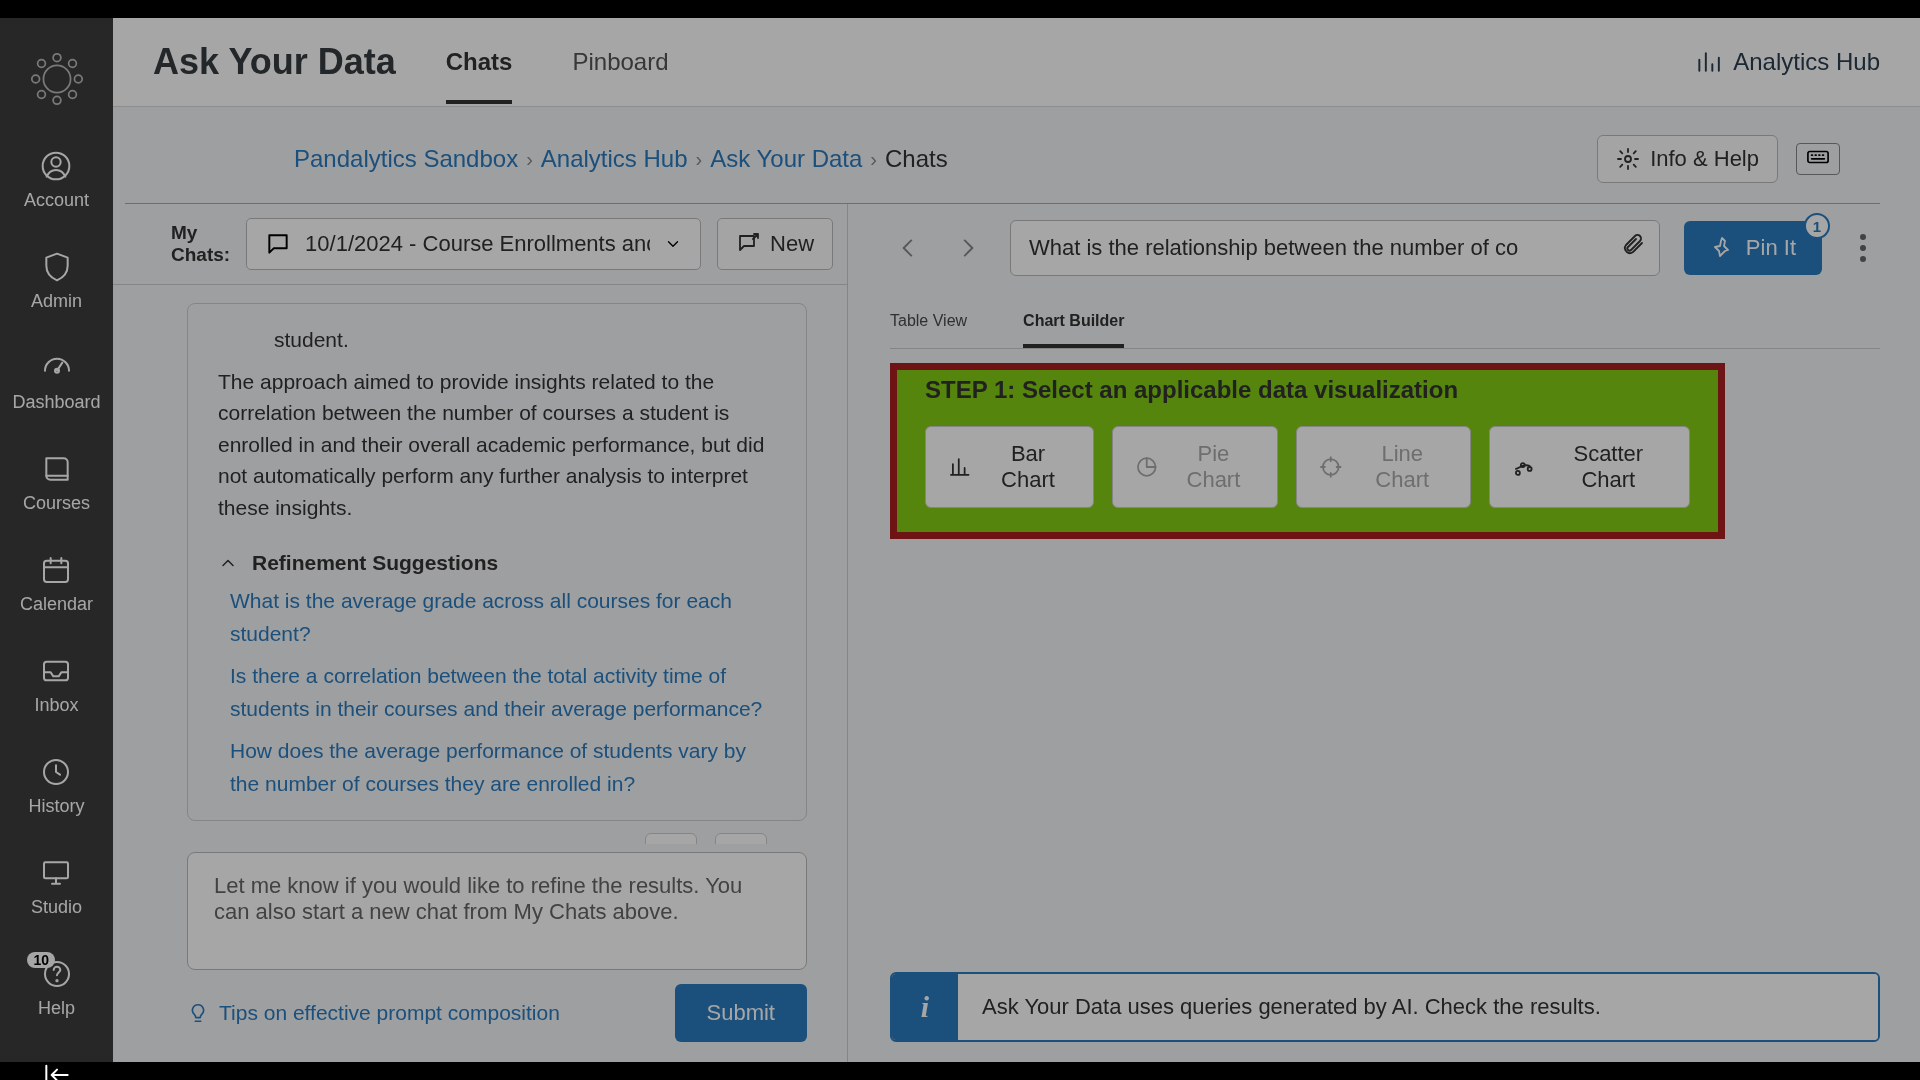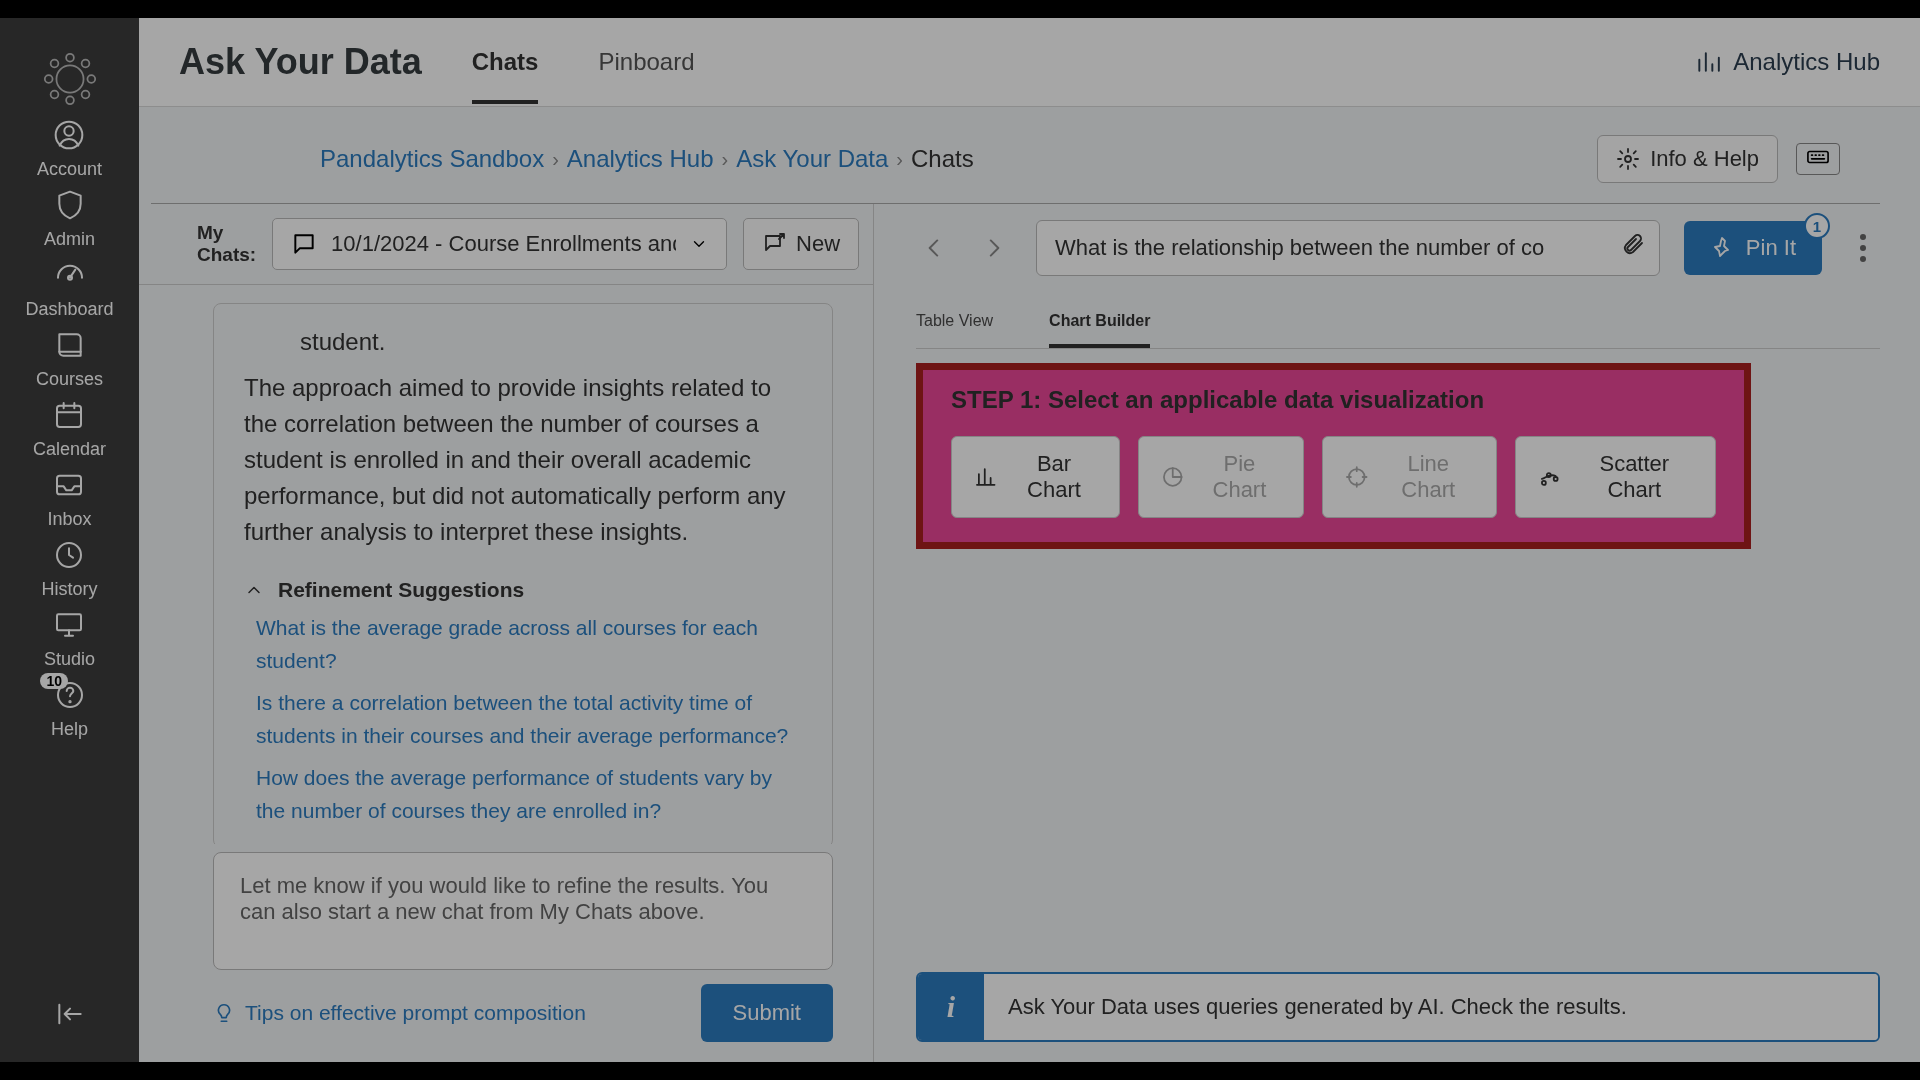--- a/index.html
+++ b/index.html
@@ -1,21 +1,21 @@
 <!DOCTYPE html>
 <html><head>
 <meta charset="utf-8">
 <style>
 * { box-sizing: border-box; margin: 0; padding: 0; font-family: 'Segoe UI', -apple-system, sans-serif; }
 body { background: #000; width: 1920px; height: 1080px; overflow: hidden; position: relative; }
 .viewport { position: absolute; top: 18px; left: 0; width: 1920px; height: 1044px; background: #f2f4f6; display: flex; }
 .dark-overlay { position: absolute; inset: 0; background: rgba(0,0,0,0.35); pointer-events: none; z-index: 50; }
 
 
-.main-nav { width: 139px; background: #3d3d3d; display: flex; flex-direction: column; align-items: center; padding-top: 30px; gap: 7px; flex-shrink: 0; position: relative; z-index: 10; }
+.main-nav { width: 113px; background: #3d3d3d; display: flex; flex-direction: column; align-items: center; padding-top: 30px; gap: 38px; flex-shrink: 0; position: relative; z-index: 10; }
 .main-nav .logo { width: 62px; height: 62px; position: relative; }
 .main-nav .logo svg { width: 100%; height: 100%; }
 .nav-item { color: #fff; display: flex; flex-direction: column; align-items: center; gap: 6px; cursor: pointer; font-size: 18px; position: relative; }
 .nav-icon { width: 36px; height: 36px; display: flex; align-items: center; justify-content: center; }
 .nav-icon svg { width: 32px; height: 32px; stroke: #fff; fill: none; stroke-width: 1.5; }
 .nav-badge { position: absolute; top: -4px; right: 20px; background: #fff; color: #000; border-radius: 10px; font-size: 14px; padding: 0 6px; font-weight: 600; }
 .collapse-btn { margin-top: auto; margin-bottom: 30px; color: #fff; }
 
 
 .content { flex: 1; display: flex; flex-direction: column; position: relative; z-index: 10; }
@@ -42,21 +42,21 @@
 .chat-toolbar { padding: 14px 30px 14px 58px; display: flex; align-items: center; gap: 16px; border-bottom: 1px solid #ccc; margin-right: -1px; }
 .my-chats-label { font-size: 19px; font-weight: 700; color: #333; }
 .chat-select { flex: 1; max-width: 455px; border: 1px solid #bbb; border-radius: 5px; padding: 12px 18px; font-size: 22px; display: flex; align-items: center; gap: 14px; background: #fff; cursor: pointer; }
 .chat-select svg.msg { width: 26px; height: 26px; }
 .chat-select .text { flex: 1; overflow: hidden; white-space: nowrap; text-overflow: clip; color: #333; }
 .chat-select svg.chevd { width: 18px; height: 18px; }
 .new-btn { border: 1px solid #bbb; border-radius: 5px; padding: 12px 18px; font-size: 22px; color: #333; display: flex; align-items: center; gap: 10px; background: #fcfcfc; cursor: pointer; }
 
 .chat-scroll { flex: 1; padding: 0 40px 0 74px; overflow: auto; }
 .chat-card { border: 1px solid #ccc; border-radius: 8px; padding: 20px 30px; margin-top: 18px; }
-.chat-card p { font-size: 24px; color: #333; line-height: 1.5; }
+.chat-card p { font-size: 21px; color: #333; line-height: 1.5; }
 .chat-card p.sub { margin-left: 56px; margin-bottom: 10px; }
 .refine { margin-top: 28px; display: flex; align-items: center; gap: 14px; font-weight: 700; font-size: 21px; color: #333; }
 .suggest { color: #2b7bbf; font-size: 21px; line-height: 1.55; margin-top: 10px; margin-left: 12px; cursor: pointer; }
 
 .feedback-row { display: flex; justify-content: flex-end; align-items: center; gap: 18px; padding: 12px 40px 12px 0; }
 .fb-btn { border: 1px solid #ccc; border-radius: 6px; width: 52px; height: 52px; display: flex; align-items: center; justify-content: center; cursor: pointer; background: #fff; }
 
 .prompt-box { margin: 8px 40px 14px 74px; border: 1px solid #bbb; border-radius: 8px; min-height: 118px; padding: 20px 26px; font-size: 22px; color: #666; background: #fff; }
 .bottom-row { display: flex; align-items: center; padding: 0 40px 20px 74px; gap: 28px; }
 .tips { color: #2b7bbf; font-size: 21px; display: flex; gap: 10px; align-items: center; cursor: pointer; }
@@ -71,21 +71,21 @@
 .pin-btn { background: #2b7bbf; color: #fff; border: none; border-radius: 6px; padding: 14px 26px; font-size: 22px; display: flex; align-items: center; gap: 12px; cursor: pointer; position: relative; }
 .pin-badge { position: absolute; top: -8px; right: -8px; background: #fff; border: 2px solid #2b7bbf; color: #2b7bbf; width: 26px; height: 26px; border-radius: 50%; font-size: 15px; font-weight: 700; display: flex; align-items: center; justify-content: center; }
 .kebab { width: 34px; height: 46px; display: flex; flex-direction: column; align-items: center; justify-content: center; gap: 5px; cursor: pointer; }
 .kebab span { width: 6px; height: 6px; background: #666; border-radius: 50%; }
 
 .view-tabs { display: flex; gap: 56px; margin-top: 36px; border-bottom: 1px solid #ccc; }
 .vtab { font-size: 16px; color: #4a4a4a; padding: 0 0 18px; cursor: pointer; }
 .vtab.active { font-weight: 700; color: #333; box-shadow: inset 0 -4px 0 #333; }
 
 
-.highlight-wrap { margin-top: 14px; border: 7px solid #a92020; background: #ec4899; padding: 16px 28px 24px; position: relative; z-index: 100; width: 835px; }
+.highlight-wrap { margin-top: 14px; border: 7px solid #a92020; background: #84cc16; padding: 6px 28px 24px; position: relative; z-index: 100; width: 835px; }
 .step-title { font-size: 24px; font-weight: 700; color: #333; margin-bottom: 22px; }
 .chart-opts { display: flex; gap: 18px; }
 .chart-opt { border: 1px solid #ccc; border-radius: 6px; padding: 14px 22px; font-size: 22px; display: flex; align-items: center; gap: 14px; cursor: pointer; background: #fff; }
 .chart-opt.primary { color: #333; }
 .chart-opt.disabled { color: #aaa; }
 .chart-opt svg { width: 26px; height: 26px; }
 
 .info-banner { margin-top: auto; border: 2px solid #2b7bbf; border-radius: 6px; display: flex; align-items: stretch; overflow: hidden; }
 .info-banner .icon { background: #2b7bbf; color: #fff; width: 66px; display: flex; align-items: center; justify-content: center; font-style: italic; font-family: Georgia, serif; font-size: 30px; font-weight: 700; }
 .info-banner .text { padding: 20px 24px; font-size: 22px; color: #333; background: #fff; flex: 1; }

